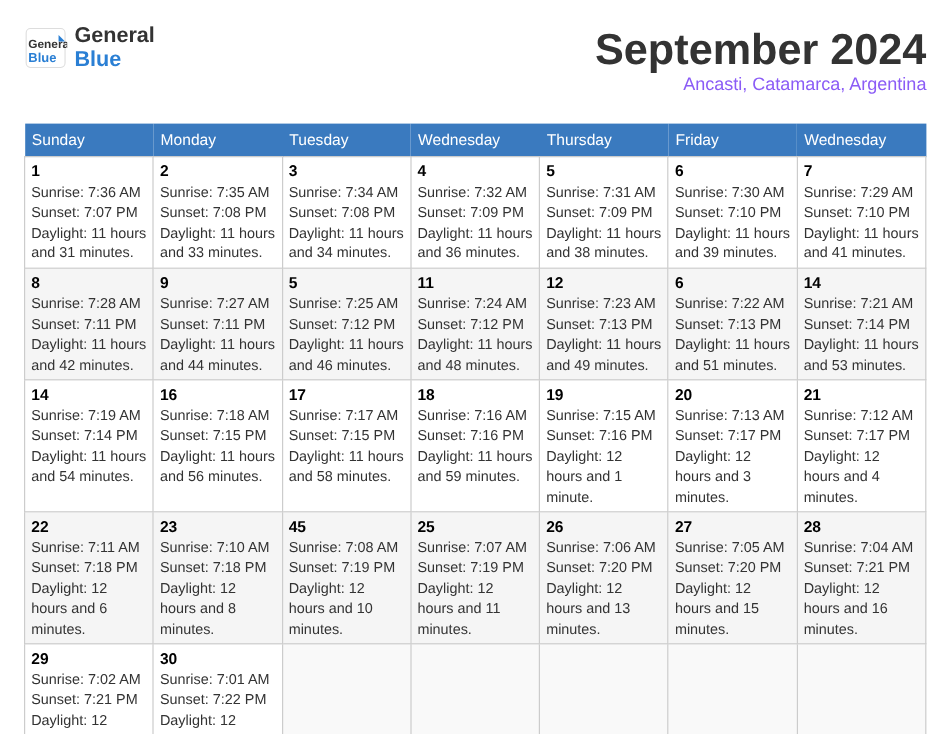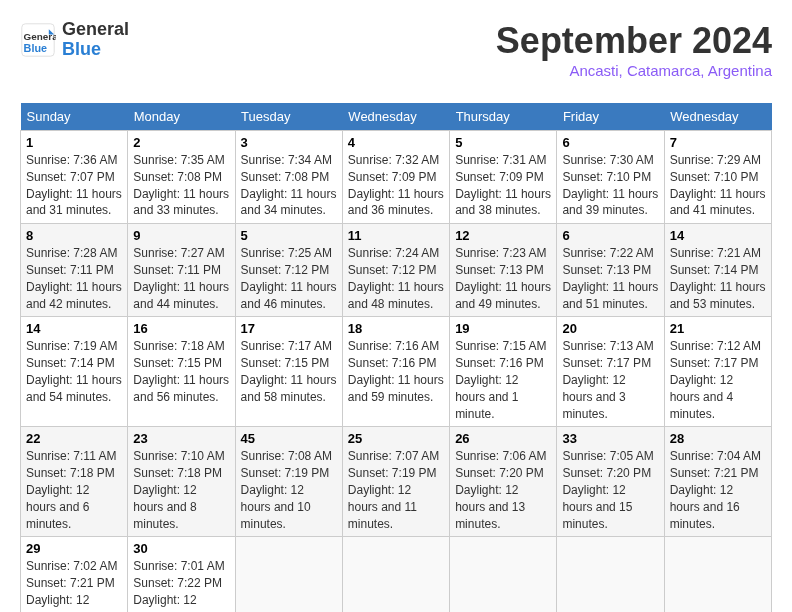--- a/index.html
+++ b/index.html
@@ -228,21 +228,21 @@
       </td>
         <td>
         <span class="day-number">25</span>
         <span class="cell-text">Sunrise: 7:07 AM<br>Sunset: 7:19 PM<br>Daylight: 12 hours and 11 minutes.</span>
       </td>
         <td>
         <span class="day-number">26</span>
         <span class="cell-text">Sunrise: 7:06 AM<br>Sunset: 7:20 PM<br>Daylight: 12 hours and 13 minutes.</span>
       </td>
         <td>
-        <span class="day-number">33</span>
+        <span class="day-number">27</span>
         <span class="cell-text">Sunrise: 7:05 AM<br>Sunset: 7:20 PM<br>Daylight: 12 hours and 15 minutes.</span>
       </td>
         <td>
         <span class="day-number">28</span>
         <span class="cell-text">Sunrise: 7:04 AM<br>Sunset: 7:21 PM<br>Daylight: 12 hours and 16 minutes.</span>
       </td>
       </tr>
       <tr>
         <td>
         <span class="day-number">29</span>

